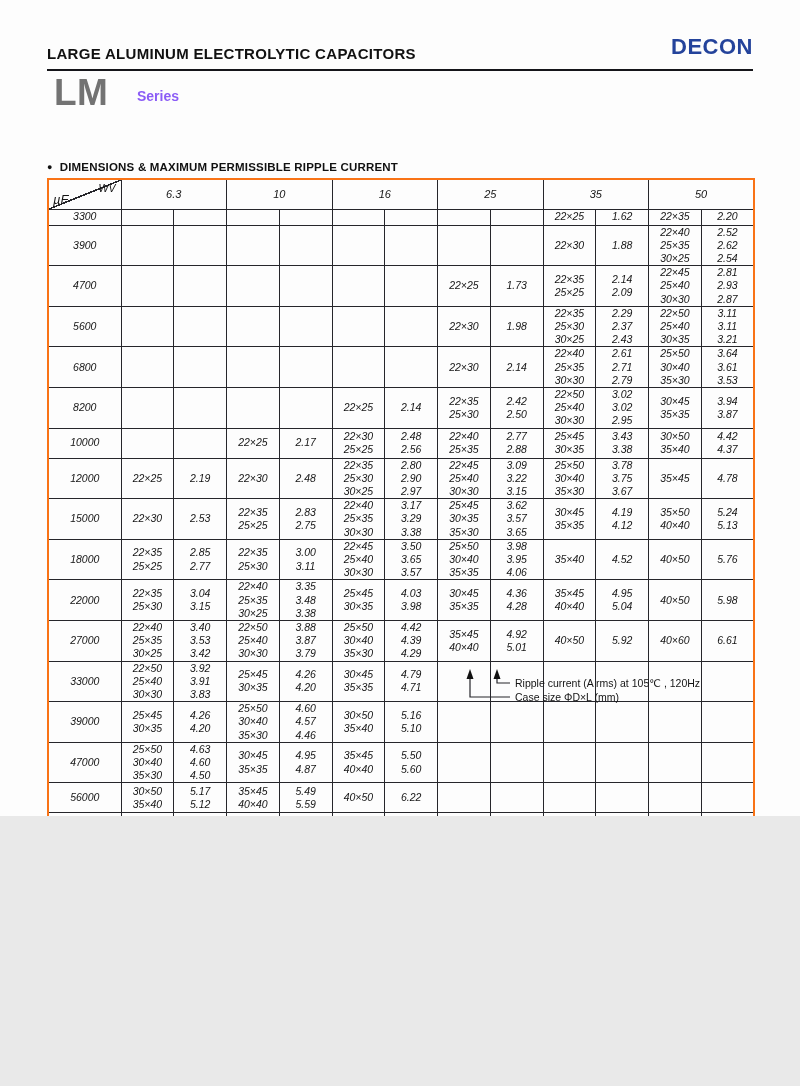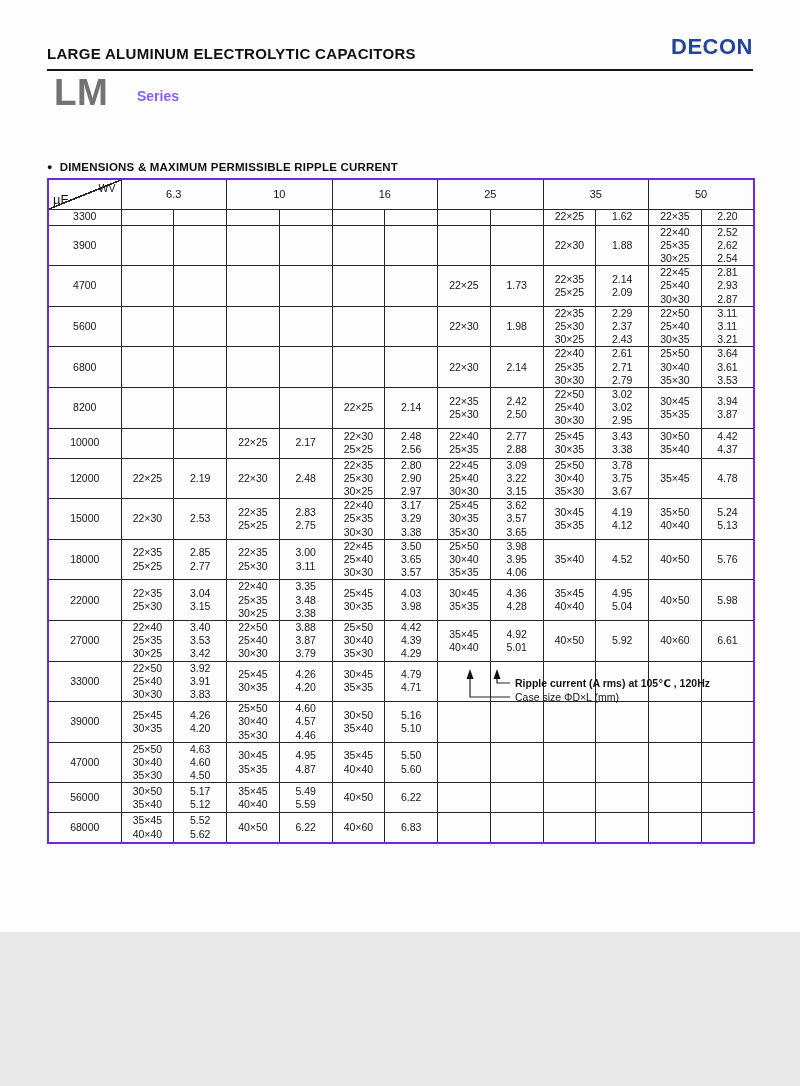--- a/index.html
+++ b/index.html
@@ -1,19 +1,19 @@
 <!DOCTYPE html>
 <html style="--brand: #24439b;"><head>
 <meta charset="utf-8">
 <style>
   * { margin:0; padding:0; box-sizing:border-box; }
   html,body { background:#e9e9e9; }
   body { font-family:"Liberation Sans","DejaVu Sans",sans-serif; color:#141414; }
   .page {
-    position:relative; width:800px; height:932px; margin:0 auto;
+    position:relative; width:800px; height:816px; margin:0 auto;
     background:#fdfdfd; overflow:hidden;
   }
   .title {
     position:absolute; left:47px; top:45px;
     font-size:15px; font-weight:bold; letter-spacing:0.3px; color:#111;
   }
   .logo {
     position:absolute; right:47px; top:34px;
     font-size:22px; font-weight:bold; letter-spacing:0.5px;
     color:var(--brand,#24439b);
@@ -29,41 +29,42 @@
   }
   .section-heading {
     position:absolute; left:47px; top:161px;
     font-size:11.5px; font-weight:bold; letter-spacing:0.2px; color:#111;
     display:flex; align-items:center;
   }
   .bullet { font-size:9px; margin-right:7px; }
   .table-wrap { position:absolute; left:47px; top:178px; width:706px; }
   table {
     border-collapse:collapse; table-layout:fixed; width:706px;
-    border:2px solid #6d28d9;
+    border:2px solid #f97316;
+    font-style:italic;
   }
   th, td {
     border:1px solid #26262b; padding:0;
     text-align:center; vertical-align:middle;
     font-size:10.5px; line-height:13.2px; font-weight:400; color:#141414;
   }
   thead th { height:30px; font-size:11px; }
   .corner { position:relative;
     background:linear-gradient(to bottom right,
       transparent calc(50% - 0.8px), #26262b calc(50% - 0.8px),
       #26262b calc(50% + 0.8px), transparent calc(50% + 0.8px));
   }
   .corner .wv { position:absolute; top:2px; right:5px; font-size:10.5px; }
   .corner .uf { position:absolute; bottom:2px; left:4px; font-size:13px; }
   .uf-cell { font-size:10.5px; }
   .annot-svg { position:absolute; left:0; top:0; pointer-events:none; }
   .annot-label {
     position:absolute; font-size:10.5px; line-height:13px; white-space:nowrap; color:#141414;
   }
-  .annot-ripple { left:468px; top:499px;font-weight:bold; }
+  .annot-ripple { left:468px; top:499px; }
   .annot-case  { left:468px; top:513px; }
   .footer {
     position:absolute; left:0; top:1040px; width:100%;
     text-align:center; font-size:10px; color:#333;
   }
 </style>
 </head>
 <body>
 
 <div class="page">

